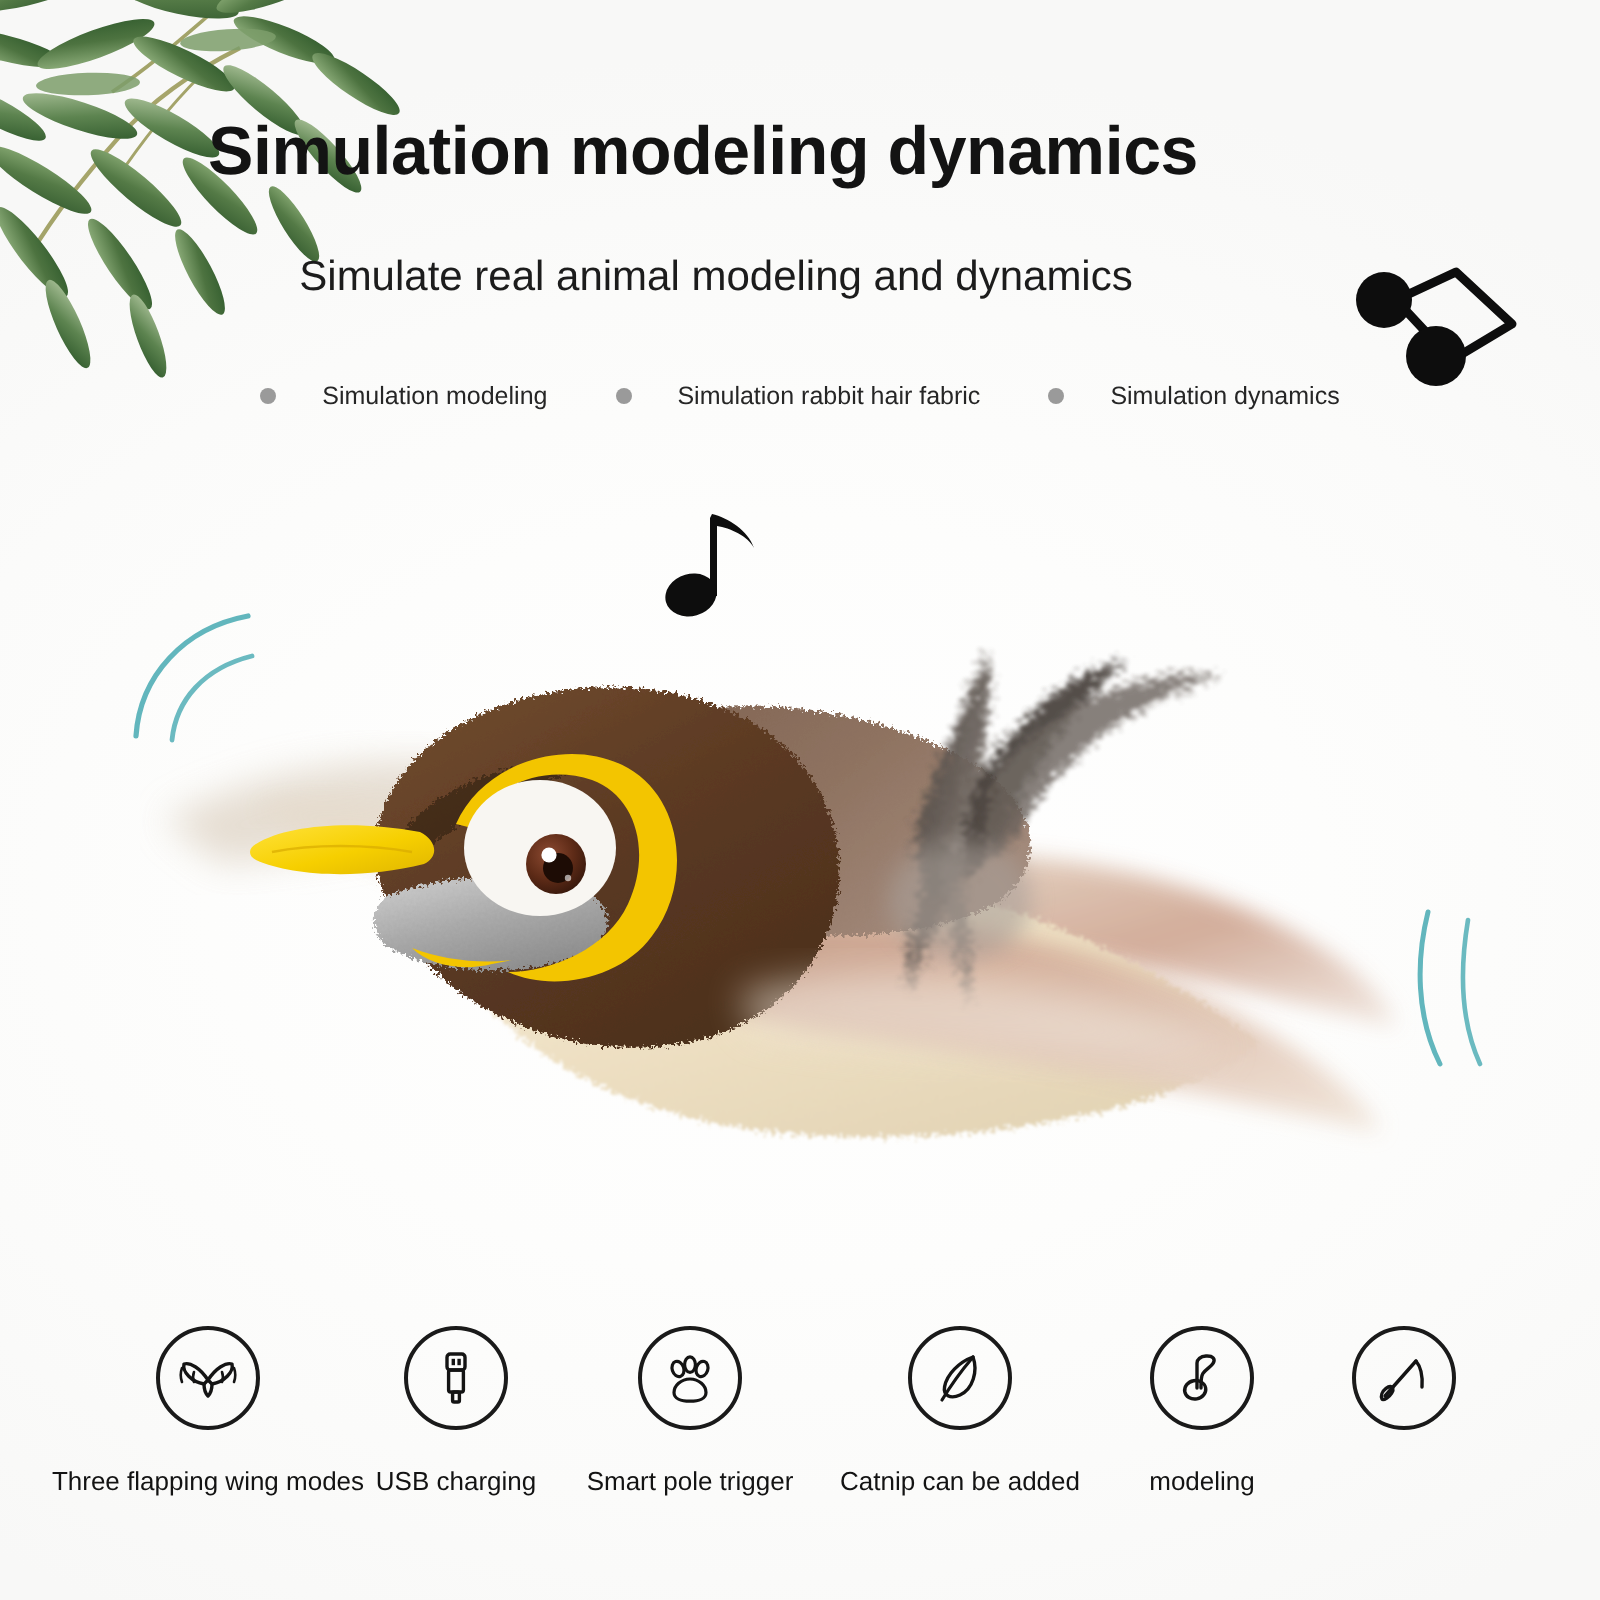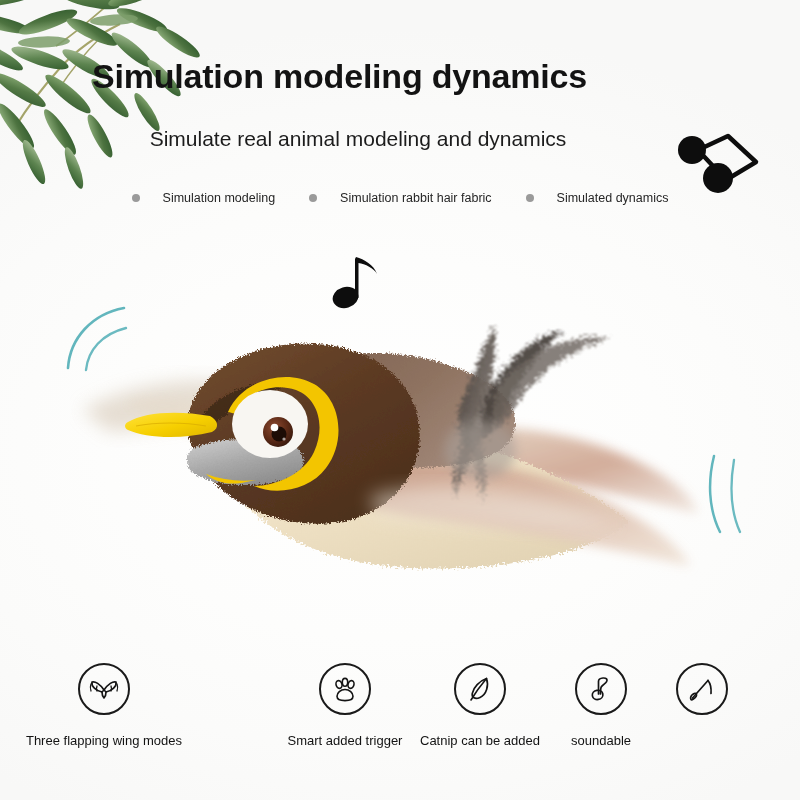--- a/index.html
+++ b/index.html
@@ -35,20 +35,21 @@
     position: absolute;
     left: 0;
     top: 57px;
     width: 679px;
     text-align: center;
     font-size: 34px;
     font-weight: 700;
     letter-spacing: -0.2px;
     color: #131313;
     line-height: 1.15;
+    padding-left: 12px;
   }
   .subhead {
     position: absolute;
     left: 0;
     top: 126px;
     width: 716px;
     text-align: center;
     font-size: 21px;
     font-weight: 400;
     color: #1c1c1c;
@@ -246,21 +247,21 @@
     <div class="bullet-item">
       <span class="bullet-dot"></span>
       <span>Simulation modeling</span>
     </div>
     <div class="bullet-item">
       <span class="bullet-dot"></span>
       <span>Simulation rabbit hair fabric</span>
     </div>
     <div class="bullet-item">
       <span class="bullet-dot"></span>
-      <span>Simulated dynamics</span>
+      <span>Simulation dynamics</span>
     </div>
   </div>
 
   <svg class="corner-glyph" viewBox="0 0 96 68">
     <path d="M30 22 L60 8 L88 34 L58 52 Z" fill="none" stroke="#0d0d0d" stroke-width="4.5" stroke-linejoin="round"></path>
     <circle cx="24" cy="22" r="14" fill="#0d0d0d"></circle>
     <circle cx="50" cy="50" r="15" fill="#0d0d0d"></circle>
   </svg>
 
   <svg class="music-note" viewBox="0 0 56 62">
@@ -442,32 +443,44 @@
           <path d="M15 20 C 15 23, 16 25, 17 26 C 18 25, 19 23, 19 20" fill="none" stroke="#141414" stroke-width="1.7" stroke-linejoin="round"></path>
           <path d="M10 14 C 9.4 15.6, 9.4 17.4, 10 19" fill="none" stroke="#141414" stroke-width="1.3" stroke-linecap="round"></path>
           <path d="M4 12 C 3.2 14.2, 3.2 16.8, 4 19" fill="none" stroke="#141414" stroke-width="1.3" stroke-linecap="round"></path>
           <path d="M24 14 C 24.6 15.6, 24.6 17.4, 24 19" fill="none" stroke="#141414" stroke-width="1.3" stroke-linecap="round"></path>
           <path d="M30 12 C 30.8 14.2, 30.8 16.8, 30 19" fill="none" stroke="#141414" stroke-width="1.3" stroke-linecap="round"></path>
         </svg>
       </div>
       <div class="feature-label">Three flapping wing modes</div>
     </div>
 
+    <div class="feature" style="left:148px;">
+      <div class="feature-circle">
+        <svg width="32" height="32" viewBox="0 0 32 32">
+          <rect x="11.5" y="4" width="9" height="8" rx="1.6" fill="none" stroke="#141414" stroke-width="1.7"></rect>
+          <rect x="13.8" y="6.4" width="1.7" height="3.2" fill="#141414"></rect>
+          <rect x="16.7" y="6.4" width="1.7" height="3.2" fill="#141414"></rect>
+          <rect x="12.3" y="12" width="7.4" height="11" rx="1" fill="none" stroke="#141414" stroke-width="1.7"></rect>
+          <rect x="14.3" y="23" width="3.4" height="5" rx="0.8" fill="none" stroke="#141414" stroke-width="1.7"></rect>
+        </svg>
+      </div>
+      <div class="feature-label">USB charging</div>
+    </div>
 
     <div class="feature" style="left:265px;">
       <div class="feature-circle">
         <svg width="32" height="32" viewBox="0 0 32 32">
           <ellipse cx="10" cy="11.5" rx="2.9" ry="3.9" transform="rotate(-18 10 11.5)" fill="none" stroke="#141414" stroke-width="1.6"></ellipse>
           <ellipse cx="16" cy="9.3" rx="2.7" ry="3.9" fill="none" stroke="#141414" stroke-width="1.6"></ellipse>
           <ellipse cx="22" cy="11.5" rx="2.9" ry="3.9" transform="rotate(18 22 11.5)" fill="none" stroke="#141414" stroke-width="1.6"></ellipse>
           <path d="M16 16.5 C 20.6 16.5, 24 20, 24 23.2 C 24 26.2, 20.6 27.6, 16 27.6
                    C 11.4 27.6, 8 26.2, 8 23.2 C 8 20, 11.4 16.5, 16 16.5 Z" fill="none" stroke="#141414" stroke-width="1.6"></path>
         </svg>
       </div>
-      <div class="feature-label">Smart added trigger</div>
+      <div class="feature-label">Smart pole trigger</div>
     </div>
 
     <div class="feature" style="left:400px;">
       <div class="feature-circle">
         <svg width="32" height="32" viewBox="0 0 32 32">
           <path d="M22.5 5.5 C 25 12.5, 22.5 21.5, 16 24.5 C 11 26.8, 7.5 24.5, 8.3 20.3
                    C 9.4 14.2, 15.5 8, 22.5 5.5 Z" fill="none" stroke="#141414" stroke-width="1.7" stroke-linejoin="round"></path>
           <path d="M22.5 5.5 C 17 12, 11.5 19.5, 7 27" fill="none" stroke="#141414" stroke-width="1.6" stroke-linecap="round"></path>
         </svg>
       </div>
@@ -475,21 +488,21 @@
     </div>
 
     <div class="feature" style="left:521px;">
       <div class="feature-circle">
         <svg width="32" height="32" viewBox="0 0 32 32">
           <path d="M13.5 21 L13.5 8.5 C 13.5 6.8, 15.2 5.2, 18 5 C 21.5 4.8, 22.8 6.5, 21.6 8.6
                    C 20.5 10.5, 17.8 11.6, 16.4 13.8 C 15.4 15.4, 15.5 18.2, 15.5 21" fill="none" stroke="#141414" stroke-width="1.7" stroke-linecap="round" stroke-linejoin="round"></path>
           <ellipse cx="12.6" cy="21.9" rx="5.3" ry="4.6" transform="rotate(-10 12.6 21.9)" fill="none" stroke="#141414" stroke-width="1.7"></ellipse>
         </svg>
       </div>
-      <div class="feature-label">soundable</div>
+      <div class="feature-label">modeling</div>
     </div>
 
     <div class="feature" style="left:622px;">
       <div class="feature-circle">
         <svg width="32" height="32" viewBox="0 0 32 32">
           <path d="M6.5 25 L22 7.5" fill="none" stroke="#141414" stroke-width="1.7" stroke-linecap="round"></path>
           <path d="M5 26.5 C 4.2 25, 5 22.8, 7 21.2 C 8.6 20, 10 20, 10.4 21 C 10.9 22.4, 9.4 24.6, 7.4 26
                    C 6.2 26.8, 5.4 27.1, 5 26.5 Z" fill="none" stroke="#141414" stroke-width="1.7" stroke-linejoin="round"></path>
           <path d="M22 7.5 C 24.4 10.4, 25.4 15, 25 20.5" fill="none" stroke="#141414" stroke-width="1.7" stroke-linecap="round"></path>
         </svg>

